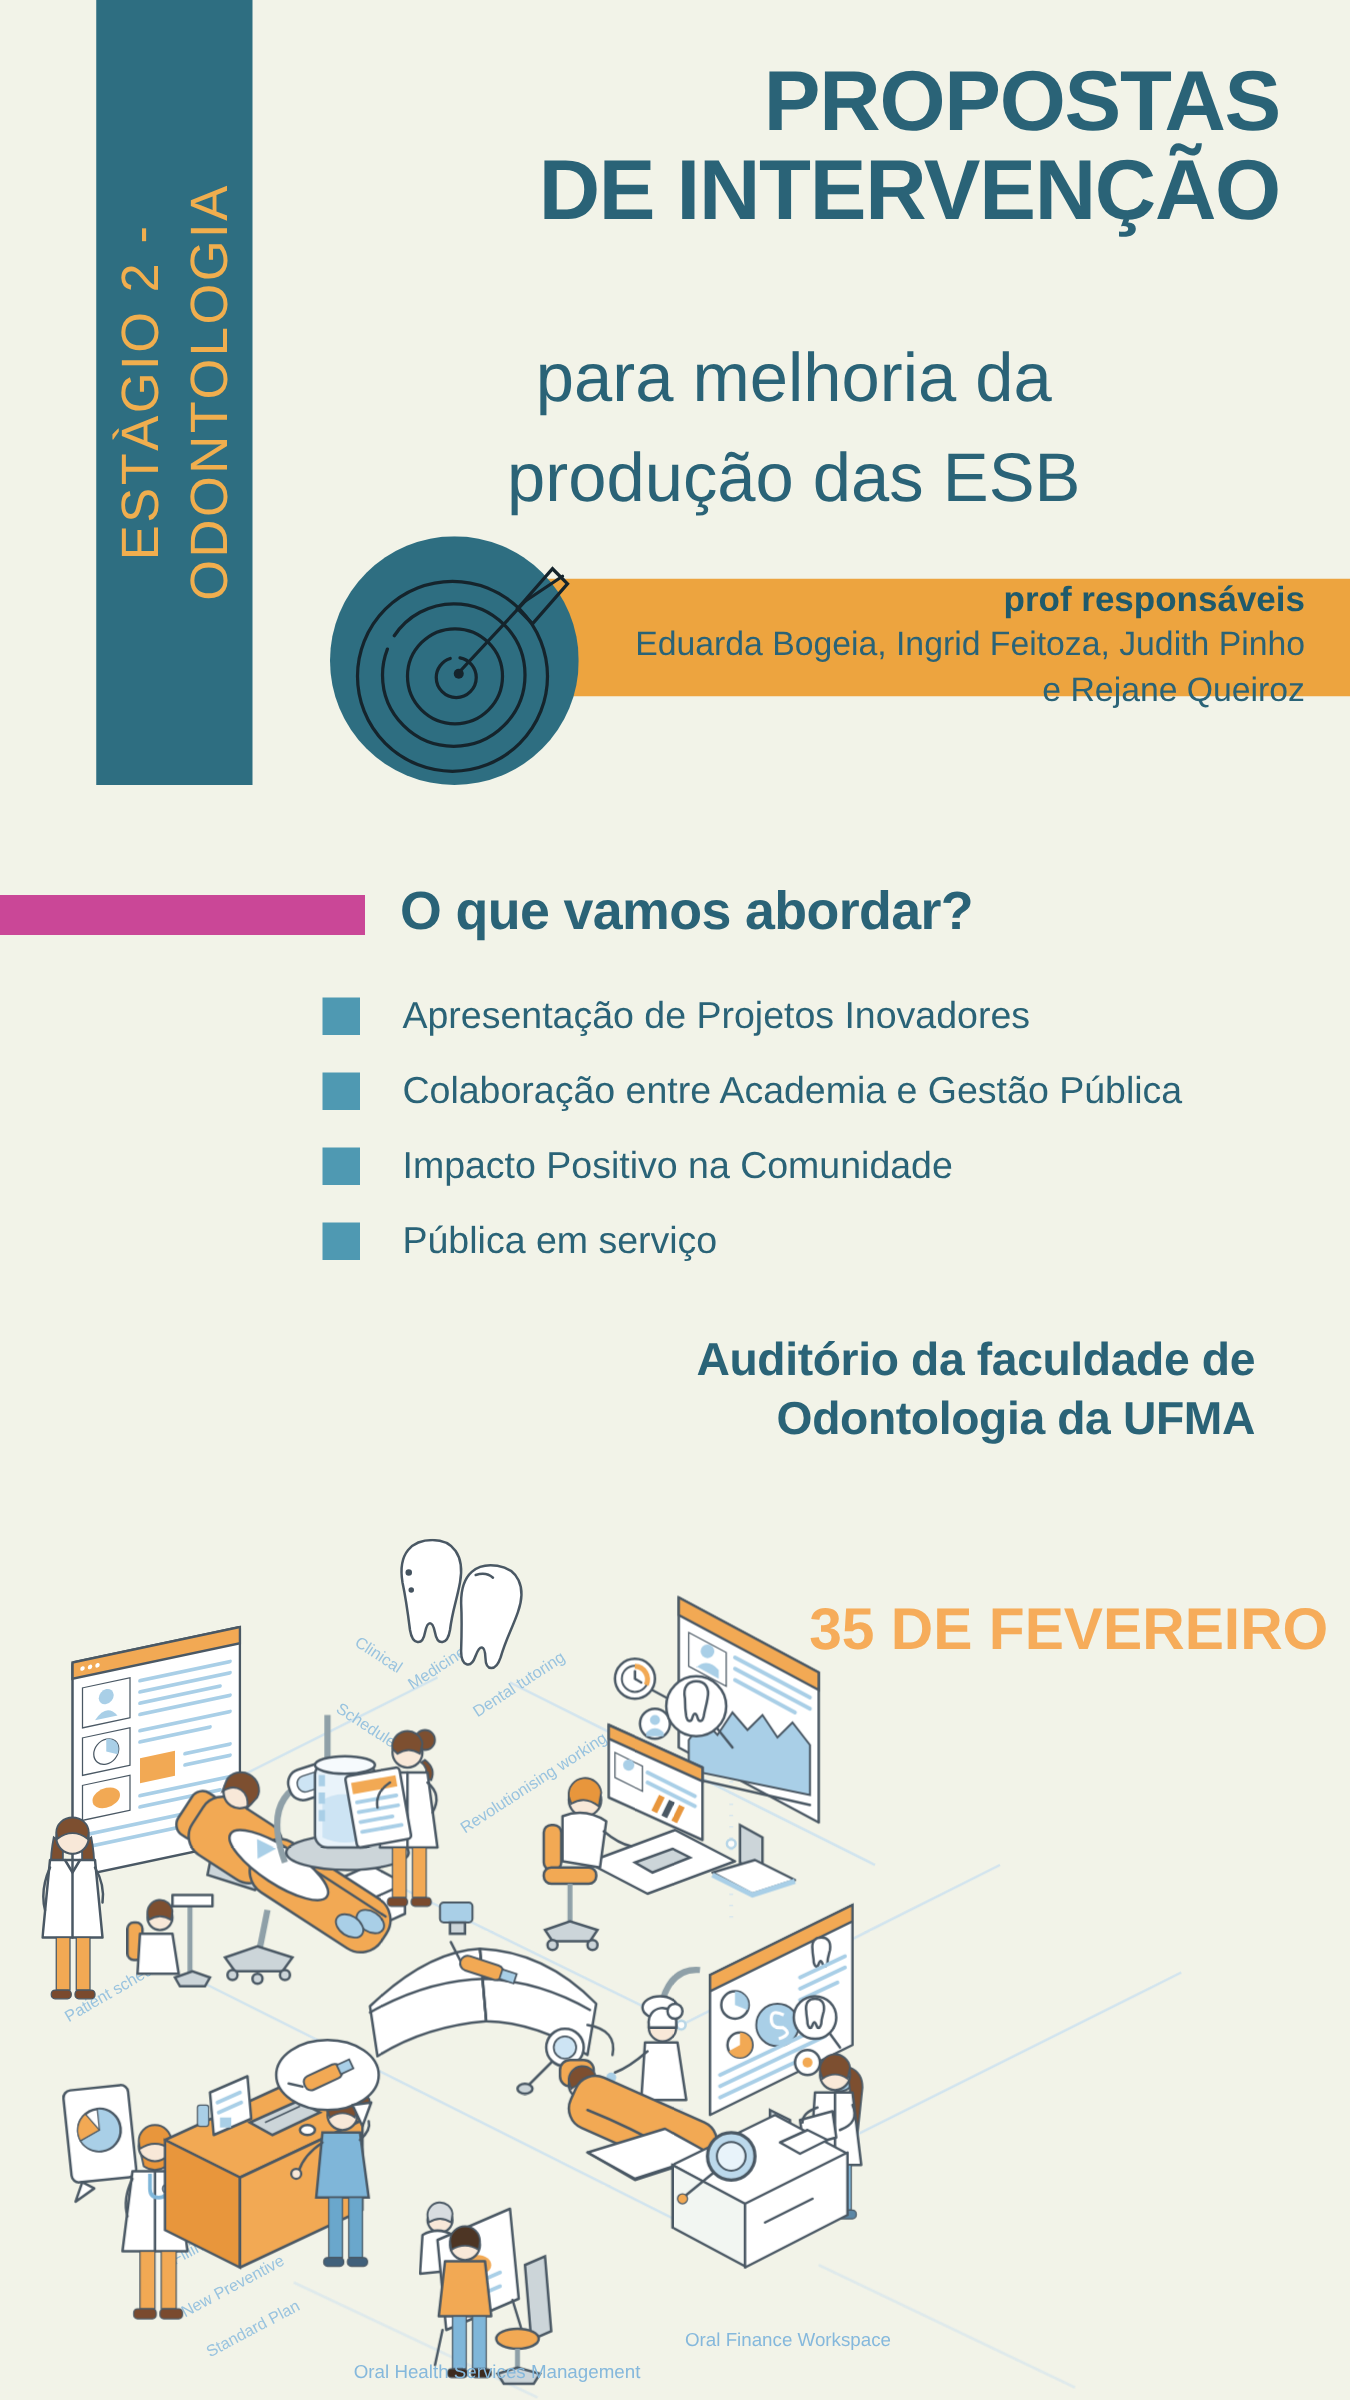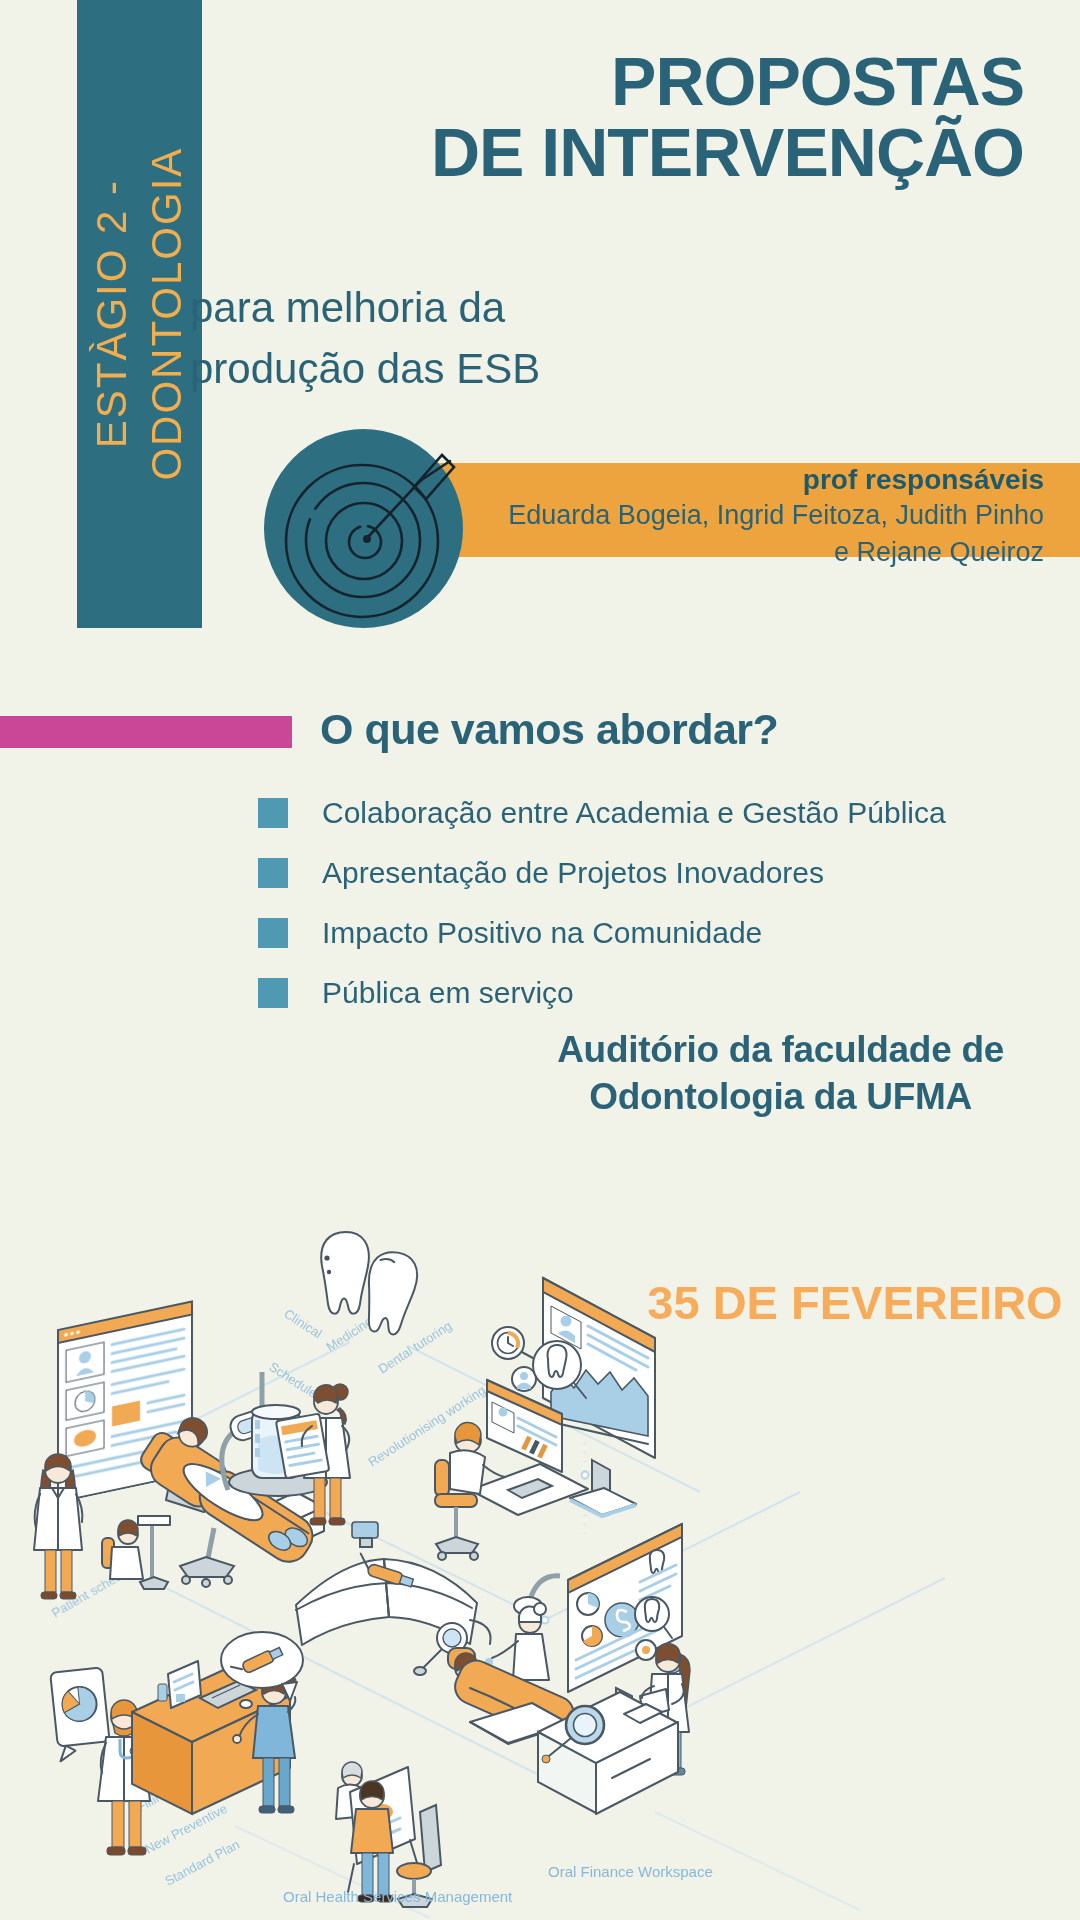--- a/index.html
+++ b/index.html
@@ -13,40 +13,40 @@
     overflow:hidden; font-family:"Liberation Sans", sans-serif;
   }
   
   .sidebar{position:absolute; left:77px; top:0; width:125px; height:628px;
     background:var(--teal-bar); display:flex; align-items:center; justify-content:center;}
   .sidebar-inner{transform:rotate(-90deg); text-align:center; white-space:nowrap;
     font-size:42px; line-height:1.3; letter-spacing:2px; color:var(--side-txt); font-weight:500;}
   
   .title{position:absolute; top:46px; right:56px; text-align:right;
     font-size:68px; line-height:1.04; font-weight:800; letter-spacing:-1px; color:var(--teal);}
-  .subtitle{position:absolute; top:277px; left:190px; width:890px; 
-    font-size:42px; line-height:1.46; font-weight:500; color:var(--teal);}
+  .subtitle{position:absolute; top:262px; left:190px; width:890px; text-align:center;
+    font-size:55px; line-height:1.46; font-weight:500; color:var(--teal);}
   
   .prof-band{position:absolute; top:463px; left:363px; right:0; height:94px;
     background:var(--orange); box-sizing:border-box; padding:0 36px 0 0; text-align:right;}
   .prof-label{font-size:28px; font-weight:bold; color:#1f5a6b; line-height:34px;}
   .prof-names{font-size:27px; color:var(--teal); line-height:37px;}
   
   .target-wrap{position:absolute; left:264px; top:429px; width:199px; height:199px;}
   
   .accent-bar{position:absolute; left:0; top:716px; width:292px; height:32px; background:var(--pink);}
   .topics-heading{position:absolute; left:320px; top:705px; font-size:43px; font-weight:800;
     letter-spacing:-0.5px; color:var(--teal);}
   .topic-list{position:absolute; left:258px; top:790px; width:706px;}
   .topic-item{display:flex; align-items:flex-start; margin-bottom:14px;}
   .topic-square{flex:0 0 auto; width:30px; height:30px; background:var(--bullet); margin:8px 34px 0 0;}
   .topic-text{font-size:30px; line-height:46px; color:var(--teal); font-weight:500;
     width:640px; text-align:justify;}
   
-  .venue{position:absolute; right:76px; top:1026px; text-align:center;
+  .venue{position:absolute; right:76px; top:1064px; text-align:right;
     font-size:37px; line-height:47px; font-weight:800; color:var(--teal); letter-spacing:-0.3px;}
   .datetime{position:absolute; left:640px; top:1272px; width:430px; text-align:center;
     font-size:47px; line-height:62px; font-weight:800; color:var(--orange-lt);}
   
   .illustration{position:absolute; left:0; top:1020px; width:1080px; height:900px;}
   .ln{fill:none;stroke:var(--ink);stroke-width:2;stroke-linecap:round;stroke-linejoin:round}
   .wht{fill:#ffffff;stroke:var(--ink);stroke-width:2;stroke-linejoin:round}
   .org{fill:#f2a954;stroke:var(--ink);stroke-width:2;stroke-linejoin:round}
   .orgf{fill:#f2a954}
   .blu{fill:#a9cfe7;stroke:var(--ink);stroke-width:1.5}
@@ -102,25 +102,25 @@
       </g>
       <circle cx="103" cy="110" r="4" fill="#15242c"></circle>
     </svg>
   </div>
 
   <div class="accent-bar"></div>
   <div class="topics-heading">O que vamos abordar?</div>
   <div class="topic-list">
     <div class="topic-item">
       <span class="topic-square"></span>
-      <span class="topic-text">Colaboração entre Academia e Gestão Pública</span>
+      <span class="topic-text">Apresentação de Projetos Inovadores</span>
     </div>
     <div class="topic-item">
       <span class="topic-square"></span>
-      <span class="topic-text">Apresentação de Projetos Inovadores</span>
+      <span class="topic-text">Colaboração entre Academia e Gestão Pública</span>
     </div>
     <div class="topic-item">
       <span class="topic-square"></span>
       <span class="topic-text">Impacto Positivo na Comunidade</span>
     </div>
     <div class="topic-item">
       <span class="topic-square"></span>
       <span class="topic-text">Pública em serviço</span>
     </div>
   </div>

